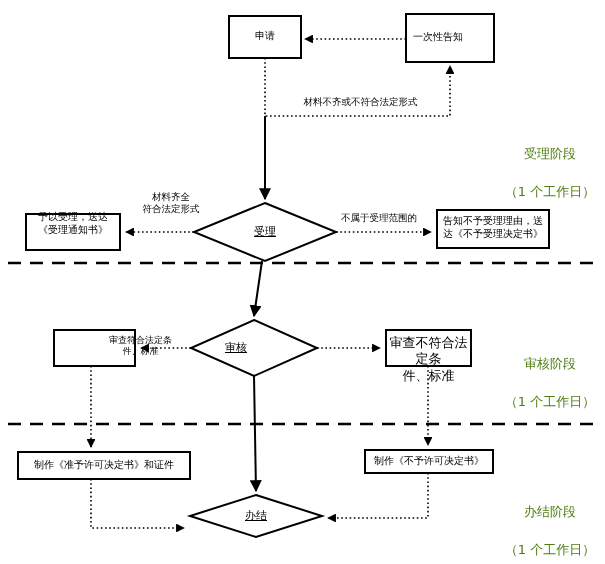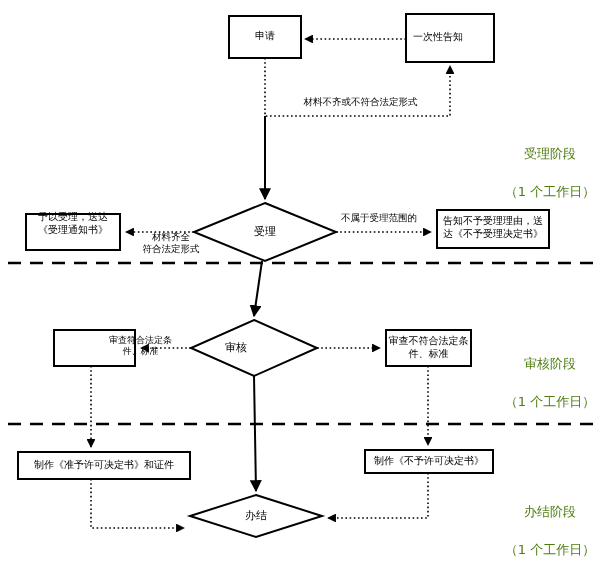--- a/index.html
+++ b/index.html
@@ -30,20 +30,21 @@
     color: #000000;
     line-height: 1.25;
     white-space: pre-line;
     pointer-events: none;
   }
   .box-label {
     font-size: 10px;
   }
   .diamond-label {
     font-size: 11px;
+    text-decoration: underline;
   }
   .edge-label {
     position: absolute;
     font-size: 9.5px;
     color: #000000;
     text-align: center;
     line-height: 1.3;
     white-space: pre-line;
   }
   .stage-label {
@@ -132,32 +133,32 @@
 《受理通知书》</div>
 
   <div class="node-text box-label" style="left:437px; top:215px; width:112px;">告知不予受理理由，送
 达《不予受理决定书》</div>
 
   <div class="node-text diamond-label" style="left:200px; top:341px; width:72px;">审核</div>
 
   <div class="node-text box-label" style="left:54px; top:335px; width:81px; font-size:9px;margin-left:46px;">审查符合法定条
 件、标准</div>
 
-  <div class="node-text box-label" style="left:386px; top:335px; width:85px; font-size:10px;">审查不符合法定条
+  <div class="node-text box-label" style="left:386px; top:335px; width:85px; font-size:13px;">审查不符合法定条
 件、标准</div>
 
   <div class="node-text box-label" style="left:18px; top:459px; width:172px;">制作《准予许可决定书》和证件</div>
 
   <div class="node-text box-label" style="left:365px; top:455px; width:128px;">制作《不予许可决定书》</div>
 
   <div class="node-text diamond-label" style="left:220px; top:509px; width:72px;">办结</div>
 
   <div class="edge-label" style="left:278px; top:96px; width:165px;">材料不齐或不符合法定形式</div>
 
-  <div class="edge-label" style="left:134px; top:191px; width:74px;margin-top:40px;">材料齐全
+  <div class="edge-label" style="left:134px; top:191px; width:74px;">材料齐全
 符合法定形式</div>
 
   <div class="edge-label" style="left:327px; top:212px; width:104px;">不属于受理范围的</div>
 
   <div class="stage-label" style="left:500px; top:126px; width:100px;">
     <div>受理阶段</div>
     <div>（1 个工作日）</div>
   </div>
 
   <div class="stage-label" style="left:500px; top:336px; width:100px;">

